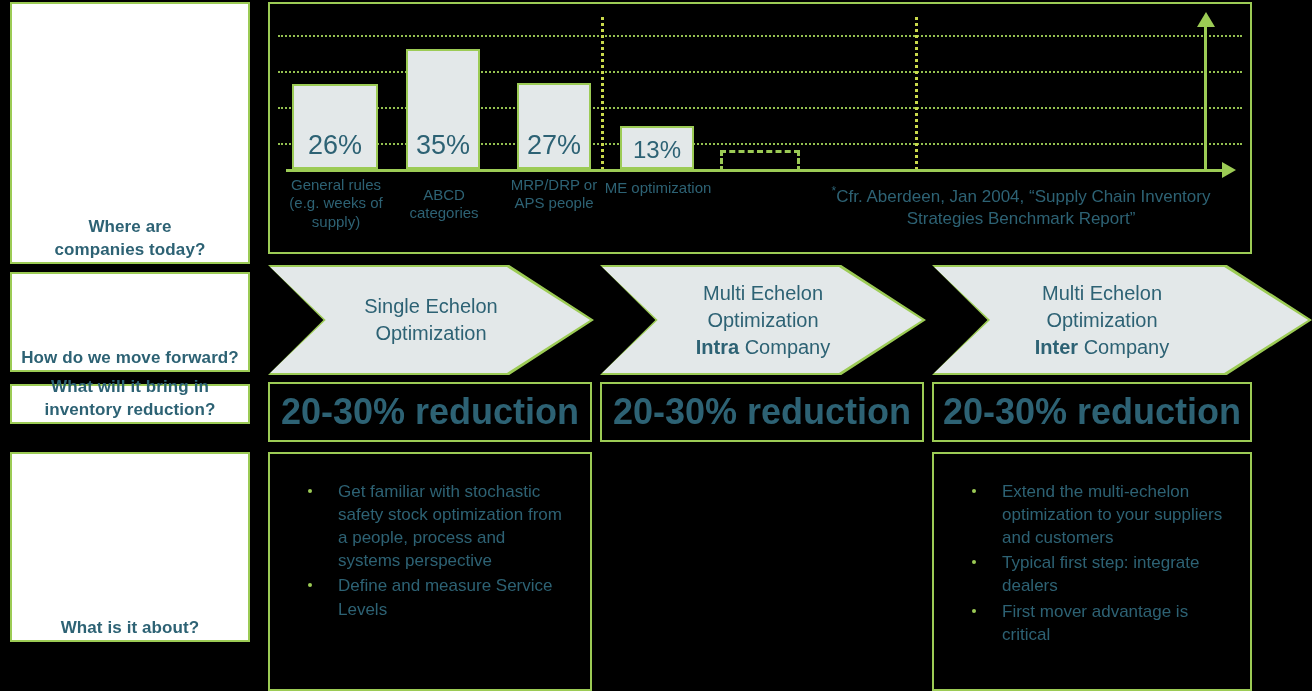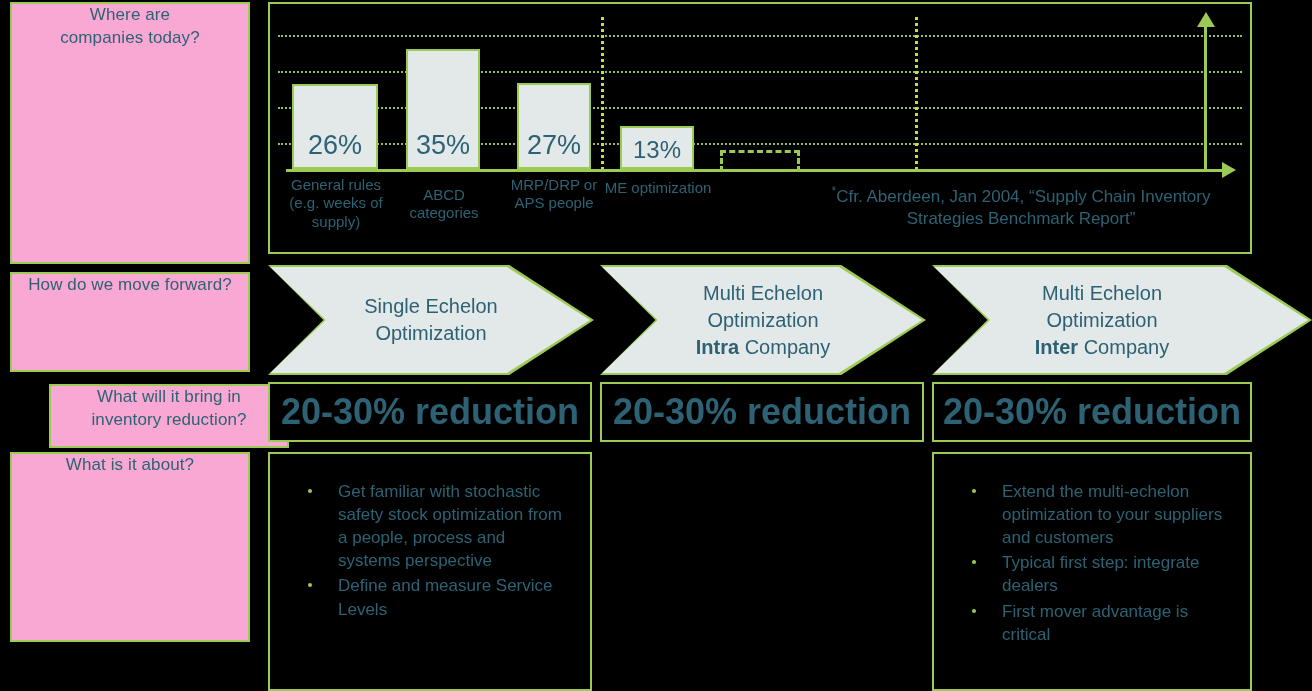--- a/index.html
+++ b/index.html
@@ -10,24 +10,25 @@
   }
   .slide{position:absolute;inset:0;}
 
   
   .panel{
     position:absolute;
     box-sizing:border-box;
     border:2px solid #9ccb55;
   }
   .label-box{
-    background:#f9a8d4;
-    display:flex;align-items:flex-start;justify-content:center;
+    background:#ffffff;
+    display:flex;align-items:flex-end;justify-content:center;
     text-align:center;
     color:#2d6274;
+    font-weight:bold;
   }
   .label-box .txt{
     font-size:17px;line-height:1.35;color:#2d6274;
     letter-spacing:.1px;
   }
 
   
   #chart-panel{left:268px;top:2px;width:984px;height:252px;background:#000;}
   .chart-inner{position:absolute;inset:0;}
   .gridline{
@@ -117,21 +118,21 @@
 
   <div class="panel label-box" id="lbl0" style="left:10px;top:2px;width:240px;height:262px;">
     <div class="txt" style="white-space:pre-line;">Where are
 companies today?</div>
   </div>
 
   <div class="panel label-box" id="lbl1" style="left:10px;top:272px;width:240px;height:100px;">
     <div class="txt" style="white-space:pre-line;">How do we move forward?</div>
   </div>
 
-  <div class="panel label-box" id="lbl2" style="left:10px;top:384px;width:240px;height:64px;margin-left:39px;">
+  <div class="panel label-box" id="lbl2" style="left:10px;top:384px;width:240px;height:40px;">
     <div class="txt" style="white-space:pre-line;">What will it bring in
 inventory reduction?</div>
   </div>
 
   <div class="panel label-box" id="lbl3" style="left:10px;top:452px;width:240px;height:190px;">
     <div class="txt" style="white-space:pre-line;">What is it about?</div>
   </div>
 
   <div class="panel" id="chart-panel">
     <div class="chart-inner">

